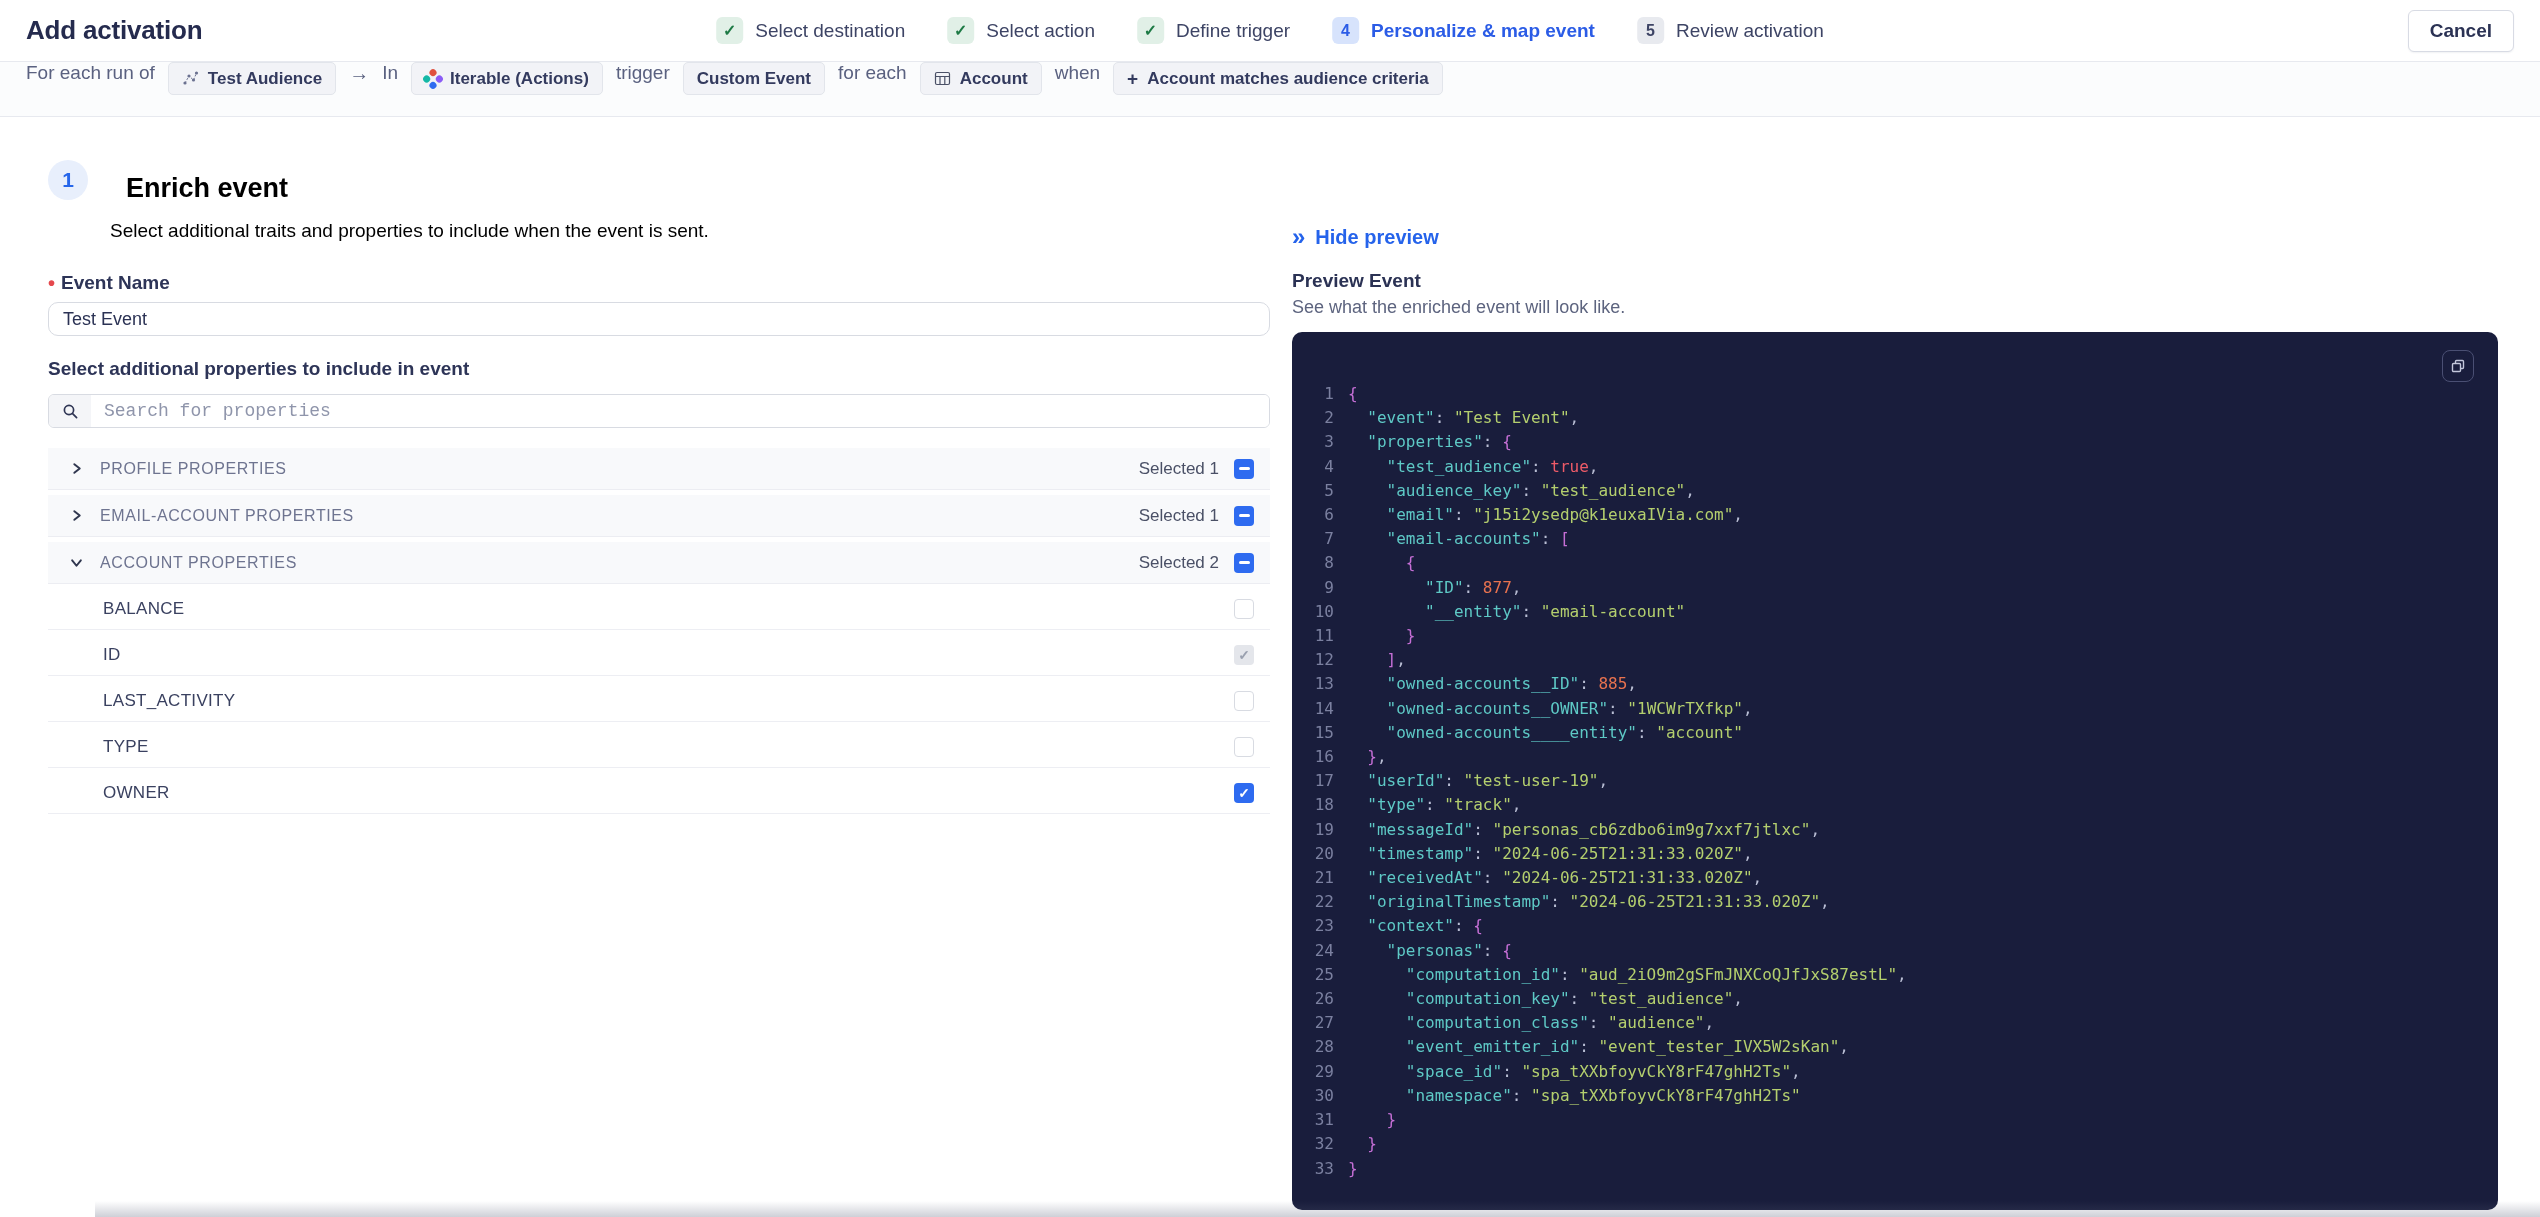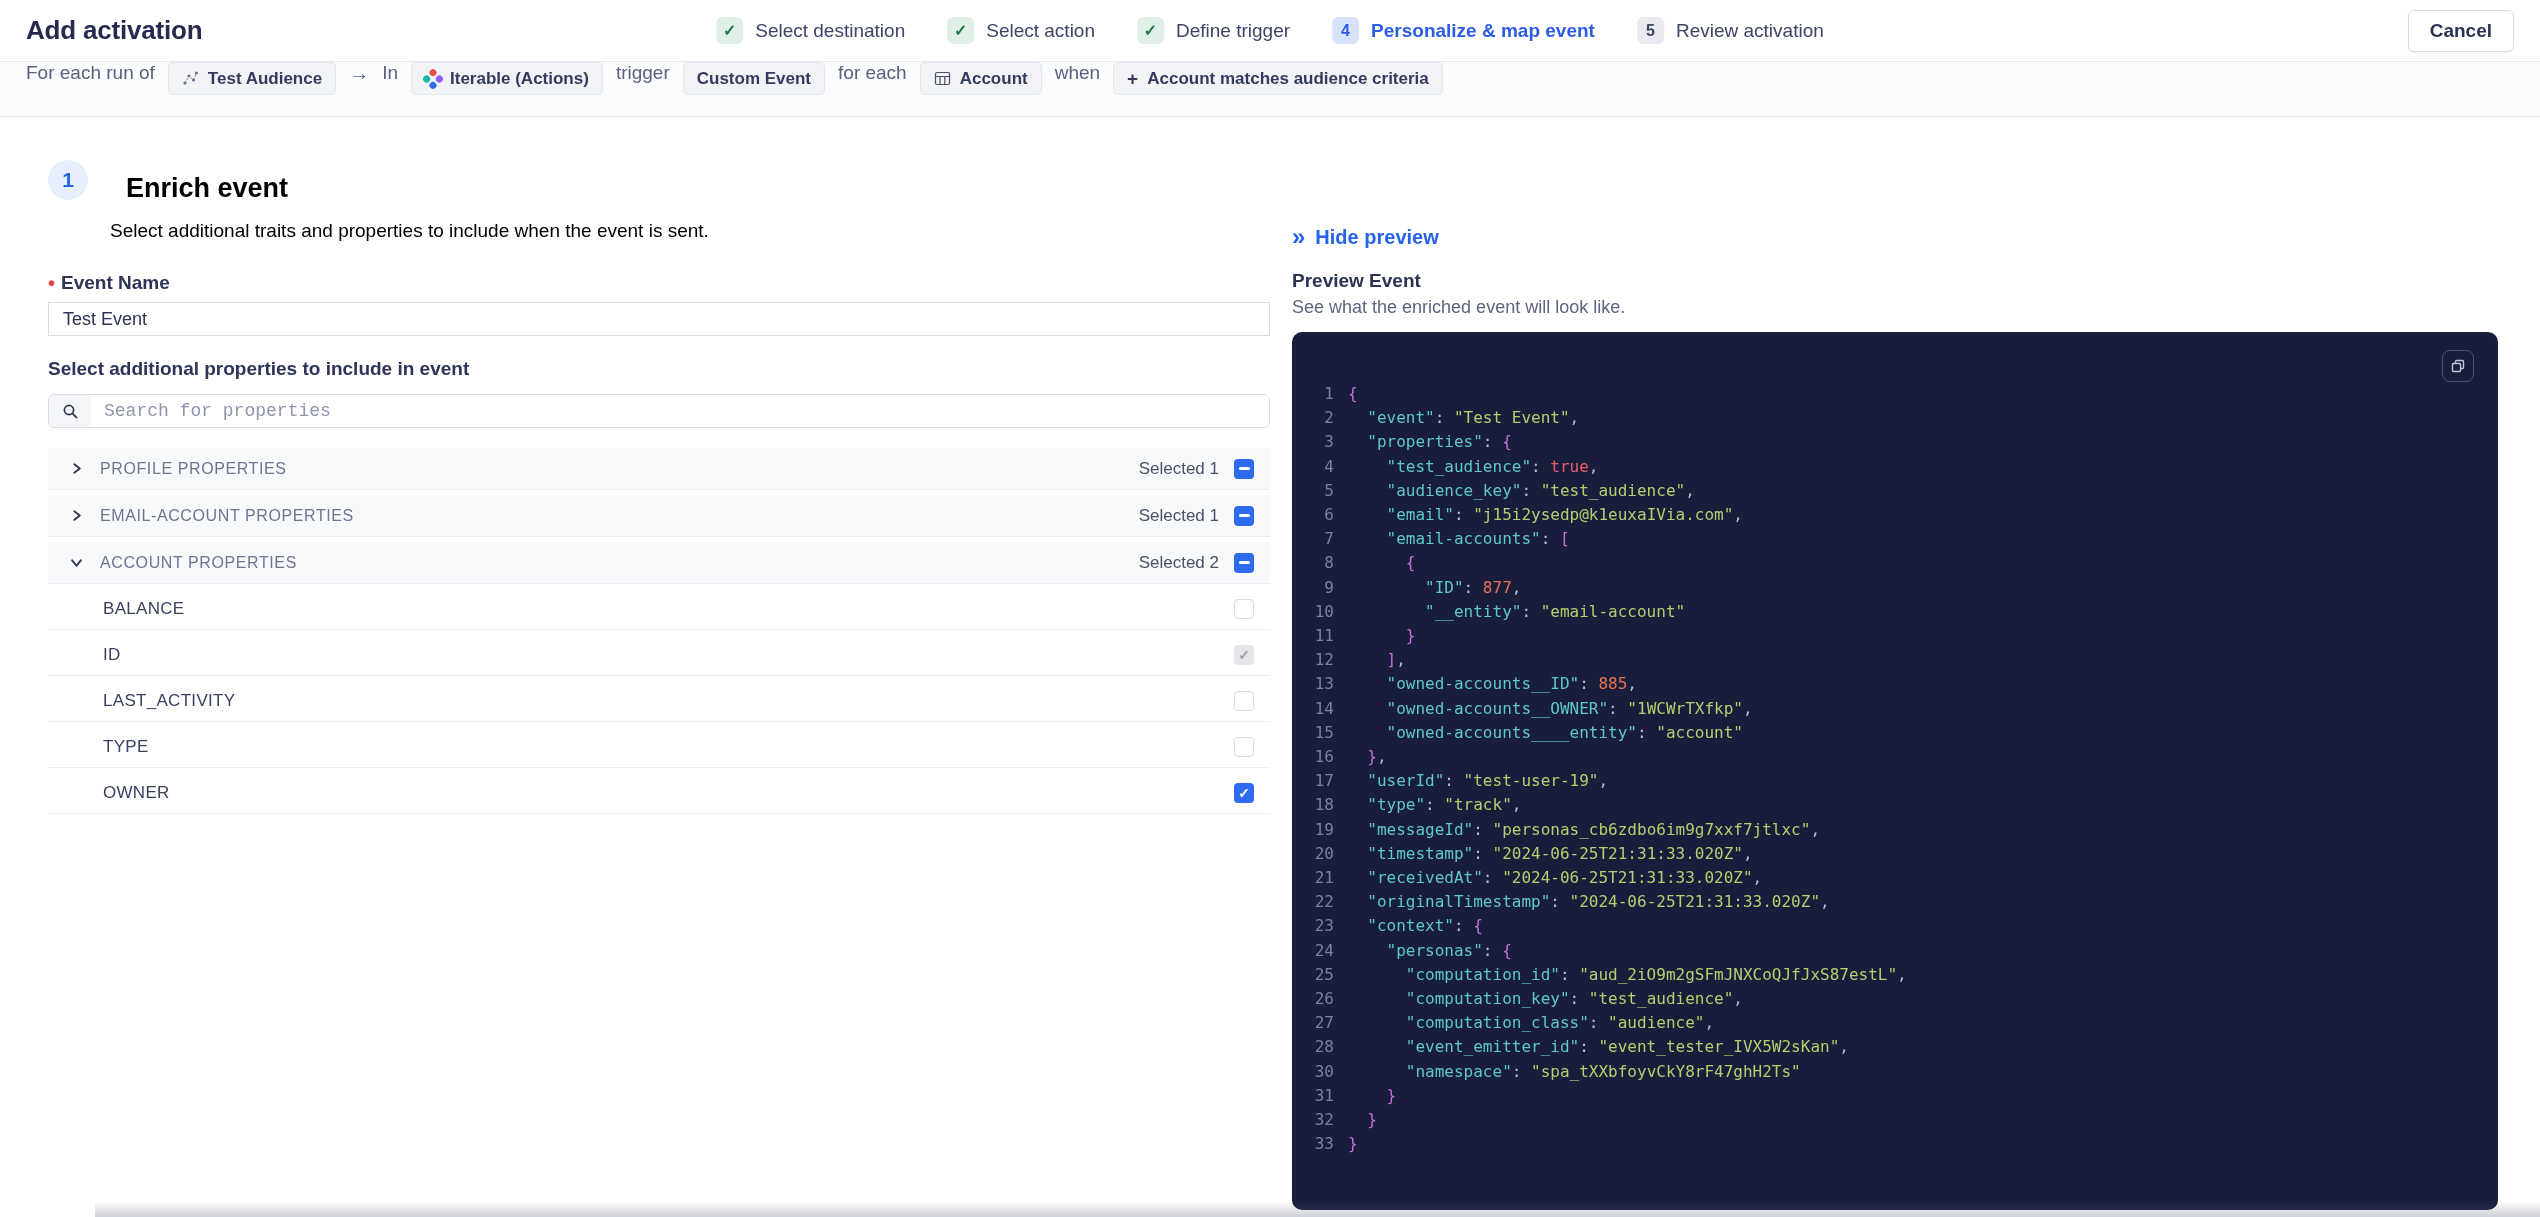--- a/index.html
+++ b/index.html
@@ -58,21 +58,21 @@
   .step-circle {
     width:40px; height:40px; border-radius:50%; background:#e8effc; color:#2666ea;
     font-size:21px; font-weight:700; display:flex; align-items:center; justify-content:center; flex:none; margin-top:3px;
   }
   .section-title { font-size:27px; font-weight:700; color:#000000; margin:16px; }
   .section-sub { font-size:19px; color:#000000; margin-top:7px; }
 
   .field-label { margin-top:30px; font-size:19px; font-weight:700; color:#2d3457; display:flex; align-items:center; gap:6px; }
   .req-dot { color:#e5484d; font-size:20px; line-height:1; }
   .text-input {
-    margin-top:8px; width:100%; height:34px; border:1px solid #d8dbe2; border-radius:0;
+    margin-top:8px; width:100%; height:34px; border:1px solid #d8dbe2; border-radius:10px;
     padding:0 14px; font-size:18px; color:#2b3254; background:#fff; font-family:inherit; outline:none;
   }
   .props-label { margin-top:22px; font-size:19px; font-weight:700; color:#2d3457; }
 
   .search-box {
     margin-top:14px; display:flex; align-items:stretch; height:34px;
     border:1px solid #d8dbe2; border-radius:6px; overflow:hidden; background:#fff;
   }
   .search-icon-box { width:42px; background:#f4f5f8; display:flex; align-items:center; justify-content:center; color:#2f3554; flex:none; }
   .search-input { flex:1; border:none; outline:none; font-size:18px; color:#2b3254; padding:0 13px; font-family:Liberation Mono, monospace; }
@@ -398,20 +398,23 @@
           <div class="code-line">
     <span class="ln">26</span><span class="lc"><span class="tok-sp">      </span><span class="tok-key">"computation_key"</span><span class="tok-pn">: </span><span class="tok-st">"test_audience"</span><span class="tok-pn">,</span></span>
   </div>
           <div class="code-line">
     <span class="ln">27</span><span class="lc"><span class="tok-sp">      </span><span class="tok-key">"computation_class"</span><span class="tok-pn">: </span><span class="tok-st">"audience"</span><span class="tok-pn">,</span></span>
   </div>
           <div class="code-line">
     <span class="ln">28</span><span class="lc"><span class="tok-sp">      </span><span class="tok-key">"event_emitter_id"</span><span class="tok-pn">: </span><span class="tok-st">"event_tester_IVX5W2sKan"</span><span class="tok-pn">,</span></span>
   </div>
           <div class="code-line">
+    <span class="ln">29</span><span class="lc"><span class="tok-sp">      </span><span class="tok-key">"space_id"</span><span class="tok-pn">: </span><span class="tok-st">"spa_tXXbfoyvCkY8rF47ghH2Ts"</span><span class="tok-pn">,</span></span>
+  </div>
+          <div class="code-line">
     <span class="ln">30</span><span class="lc"><span class="tok-sp">      </span><span class="tok-key">"namespace"</span><span class="tok-pn">: </span><span class="tok-st">"spa_tXXbfoyvCkY8rF47ghH2Ts"</span></span>
   </div>
           <div class="code-line">
     <span class="ln">31</span><span class="lc"><span class="tok-sp">    </span><span class="tok-br">}</span></span>
   </div>
           <div class="code-line">
     <span class="ln">32</span><span class="lc"><span class="tok-sp">  </span><span class="tok-br">}</span></span>
   </div>
           <div class="code-line">
     <span class="ln">33</span><span class="lc"><span class="tok-br">}</span></span>

